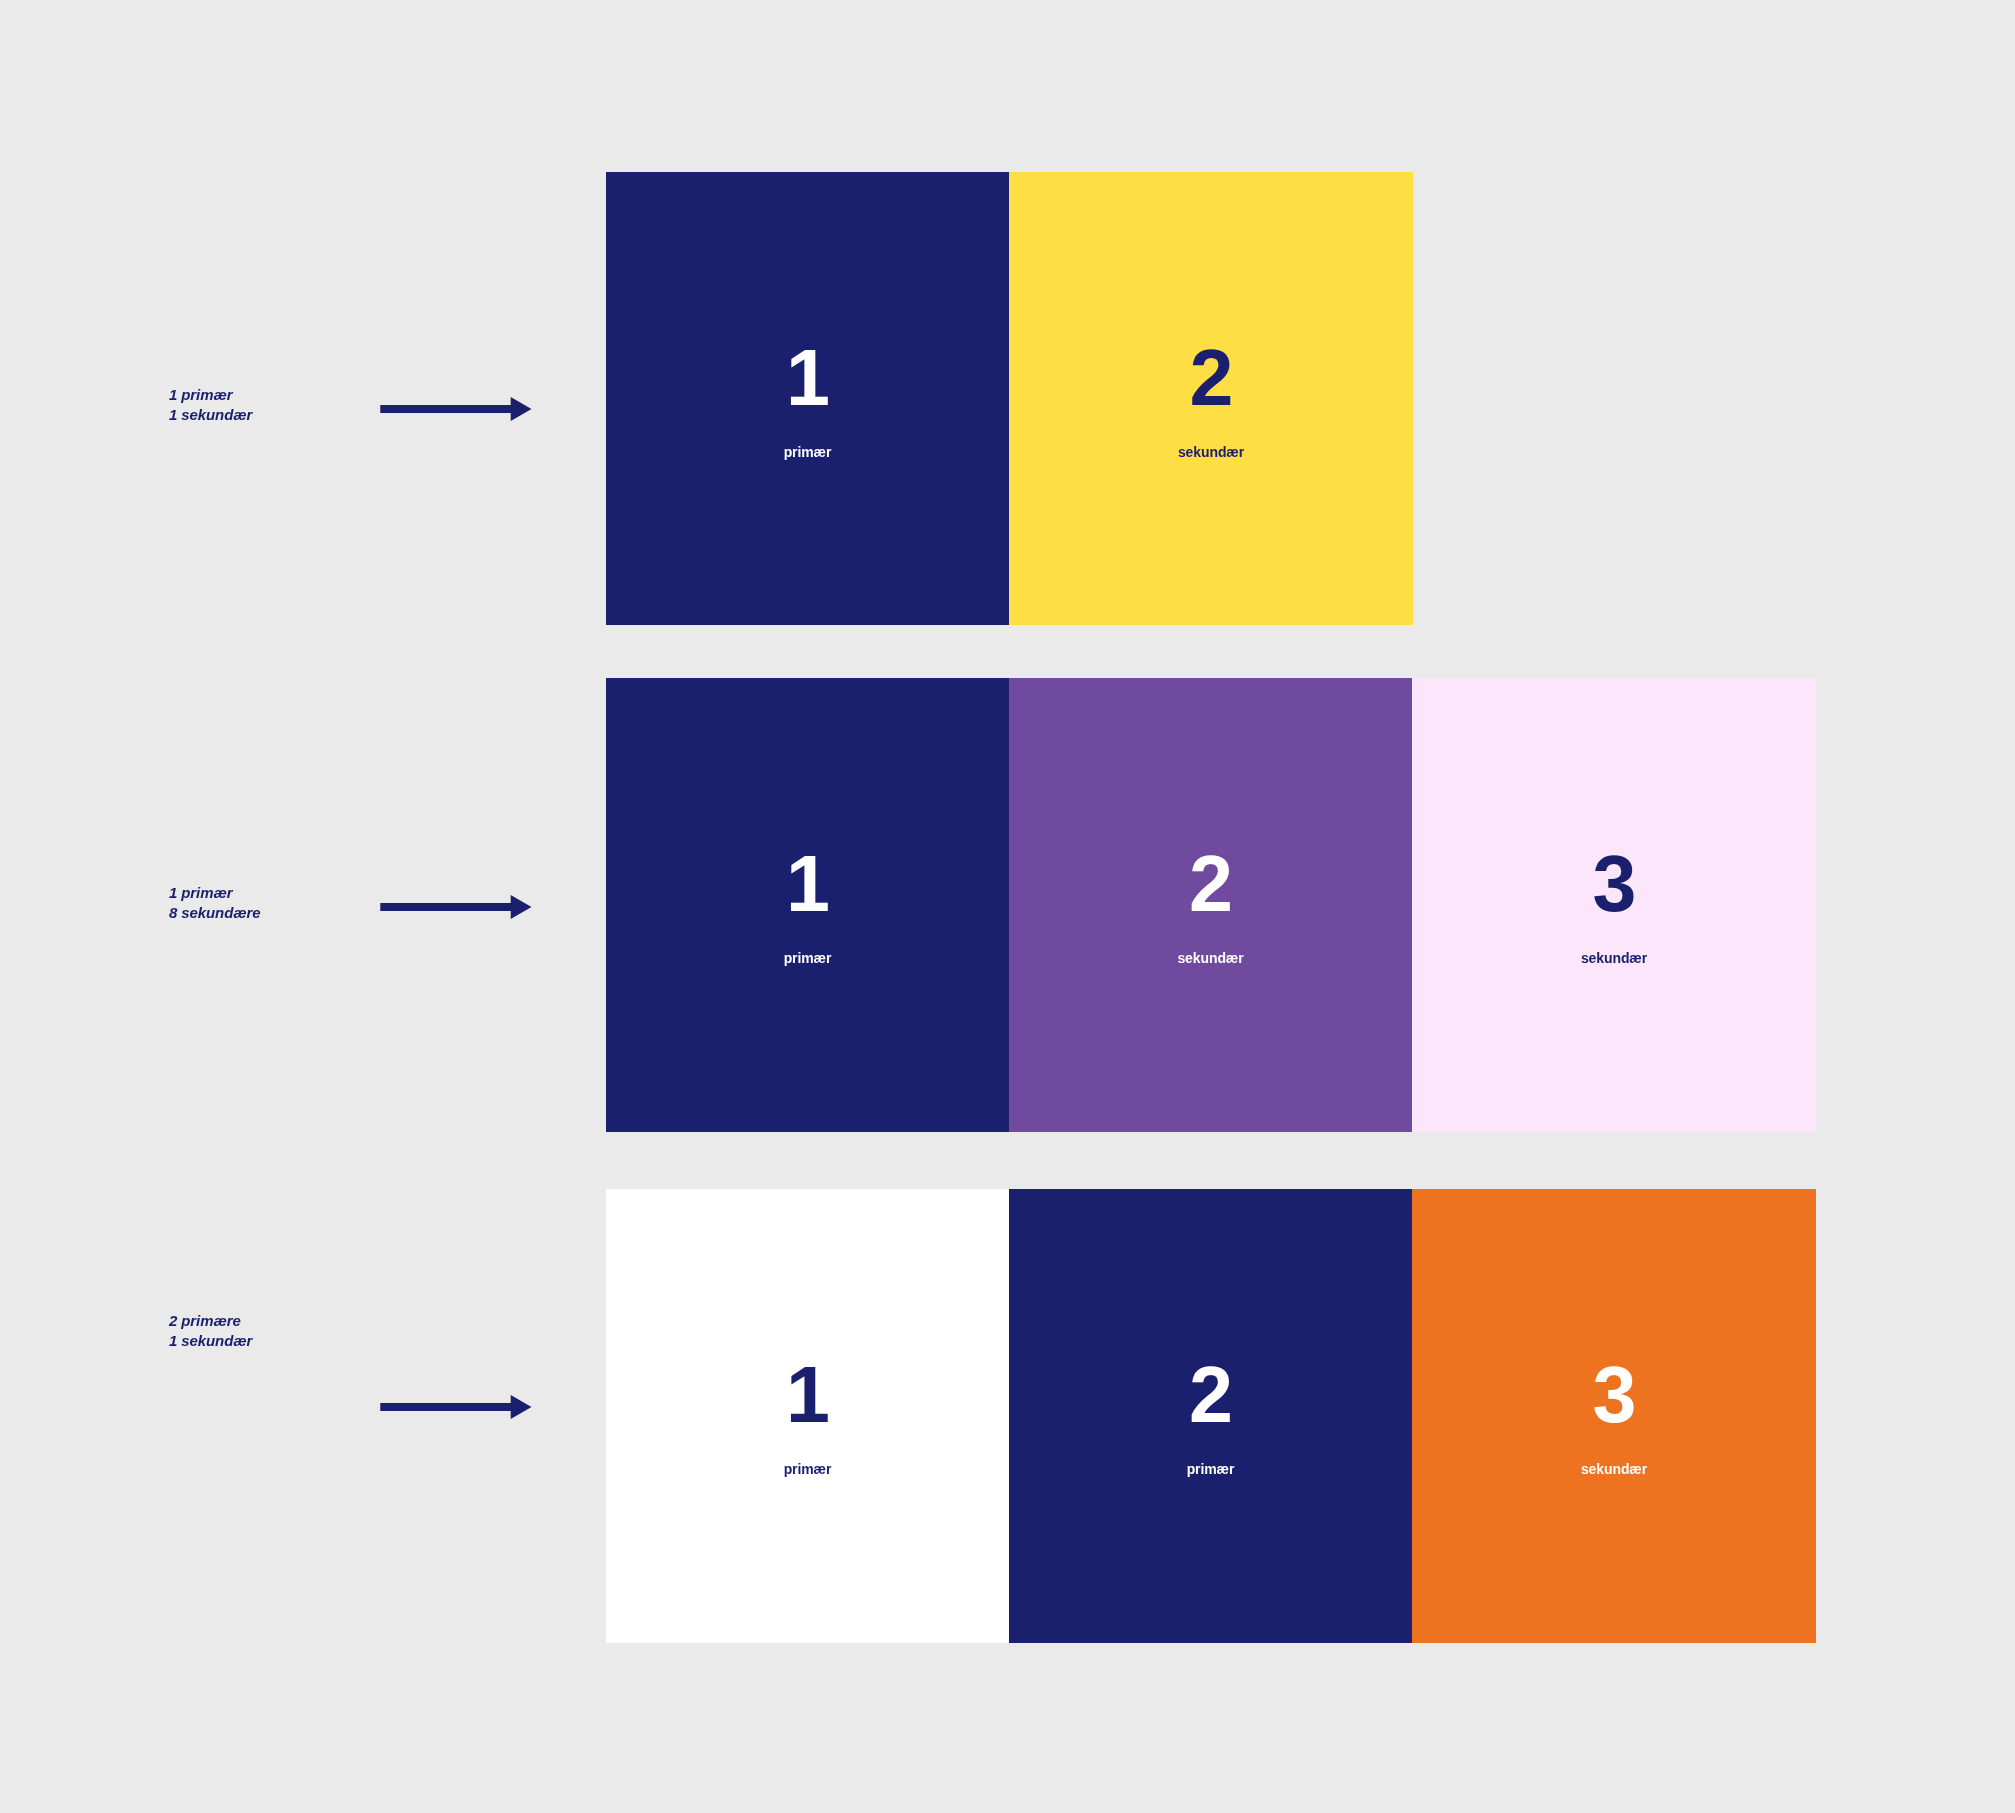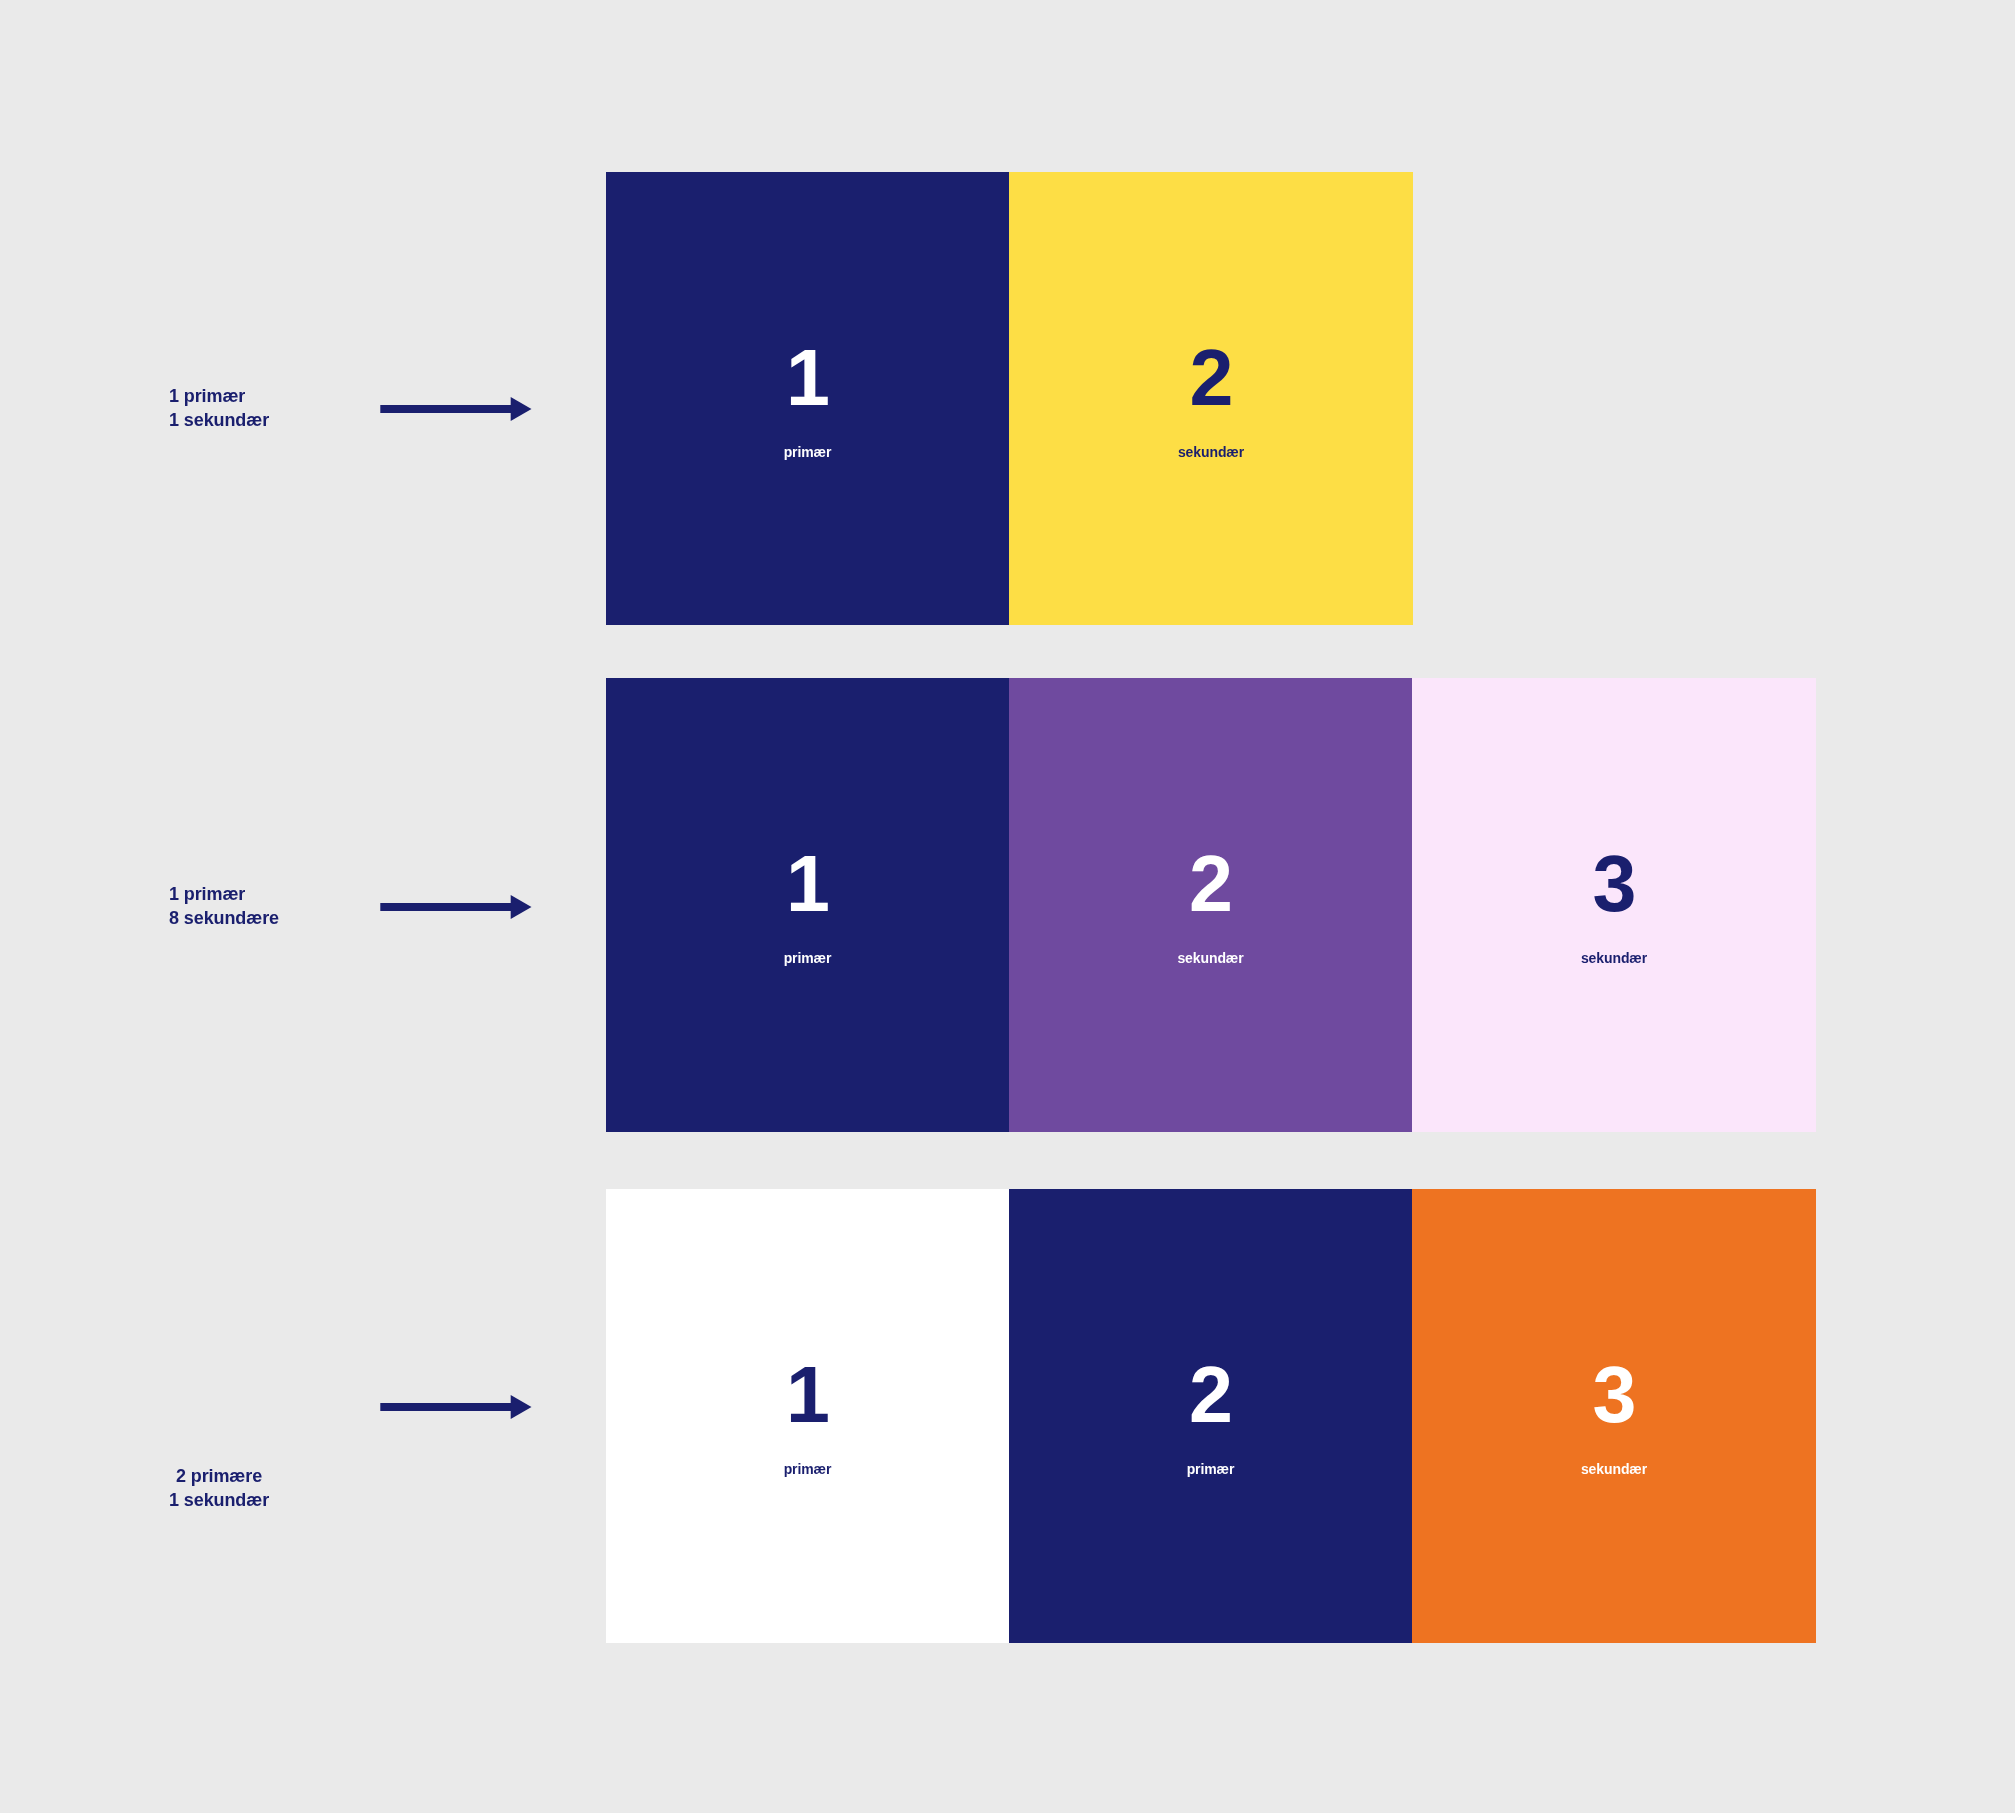--- a/index.html
+++ b/index.html
@@ -23,26 +23,27 @@
 
   
   .row {
     position: absolute;
   }
 
   
   .caption {
     position: absolute;
     left: 169px;
-    font-size: 18px;
+    font-size: 15px;
     font-weight: bold;
     line-height: 1.33;
     color: #1a1f6e;
     white-space: nowrap;
     letter-spacing: -0.1px;
+    font-style: italic;
   }
   .caption-line {
     display: block;
   }
 
   
   .arrow {
     position: absolute;
     left: 375px;
     width: 161px;
@@ -103,21 +104,21 @@
 
   
   #row-3 .swatch-group {
     left: 606px;
     top: 1189px;
     width: 1210px;
     height: 454px;
   }
   #row-3 .swatch { width: 403px; }
   #row-3 .swatch:nth-child(3) { width: 404px; }
-  #row-3 .caption { top: 1465px; text-align: center; }
+  #row-3 .caption { top: 1311px; }
   #row-3 .arrow  { top: 1383px; }
 </style>
 </head>
 <body>
 
 <div class="canvas">
 
   <div class="row" id="row-1">
 
     <div class="caption">

